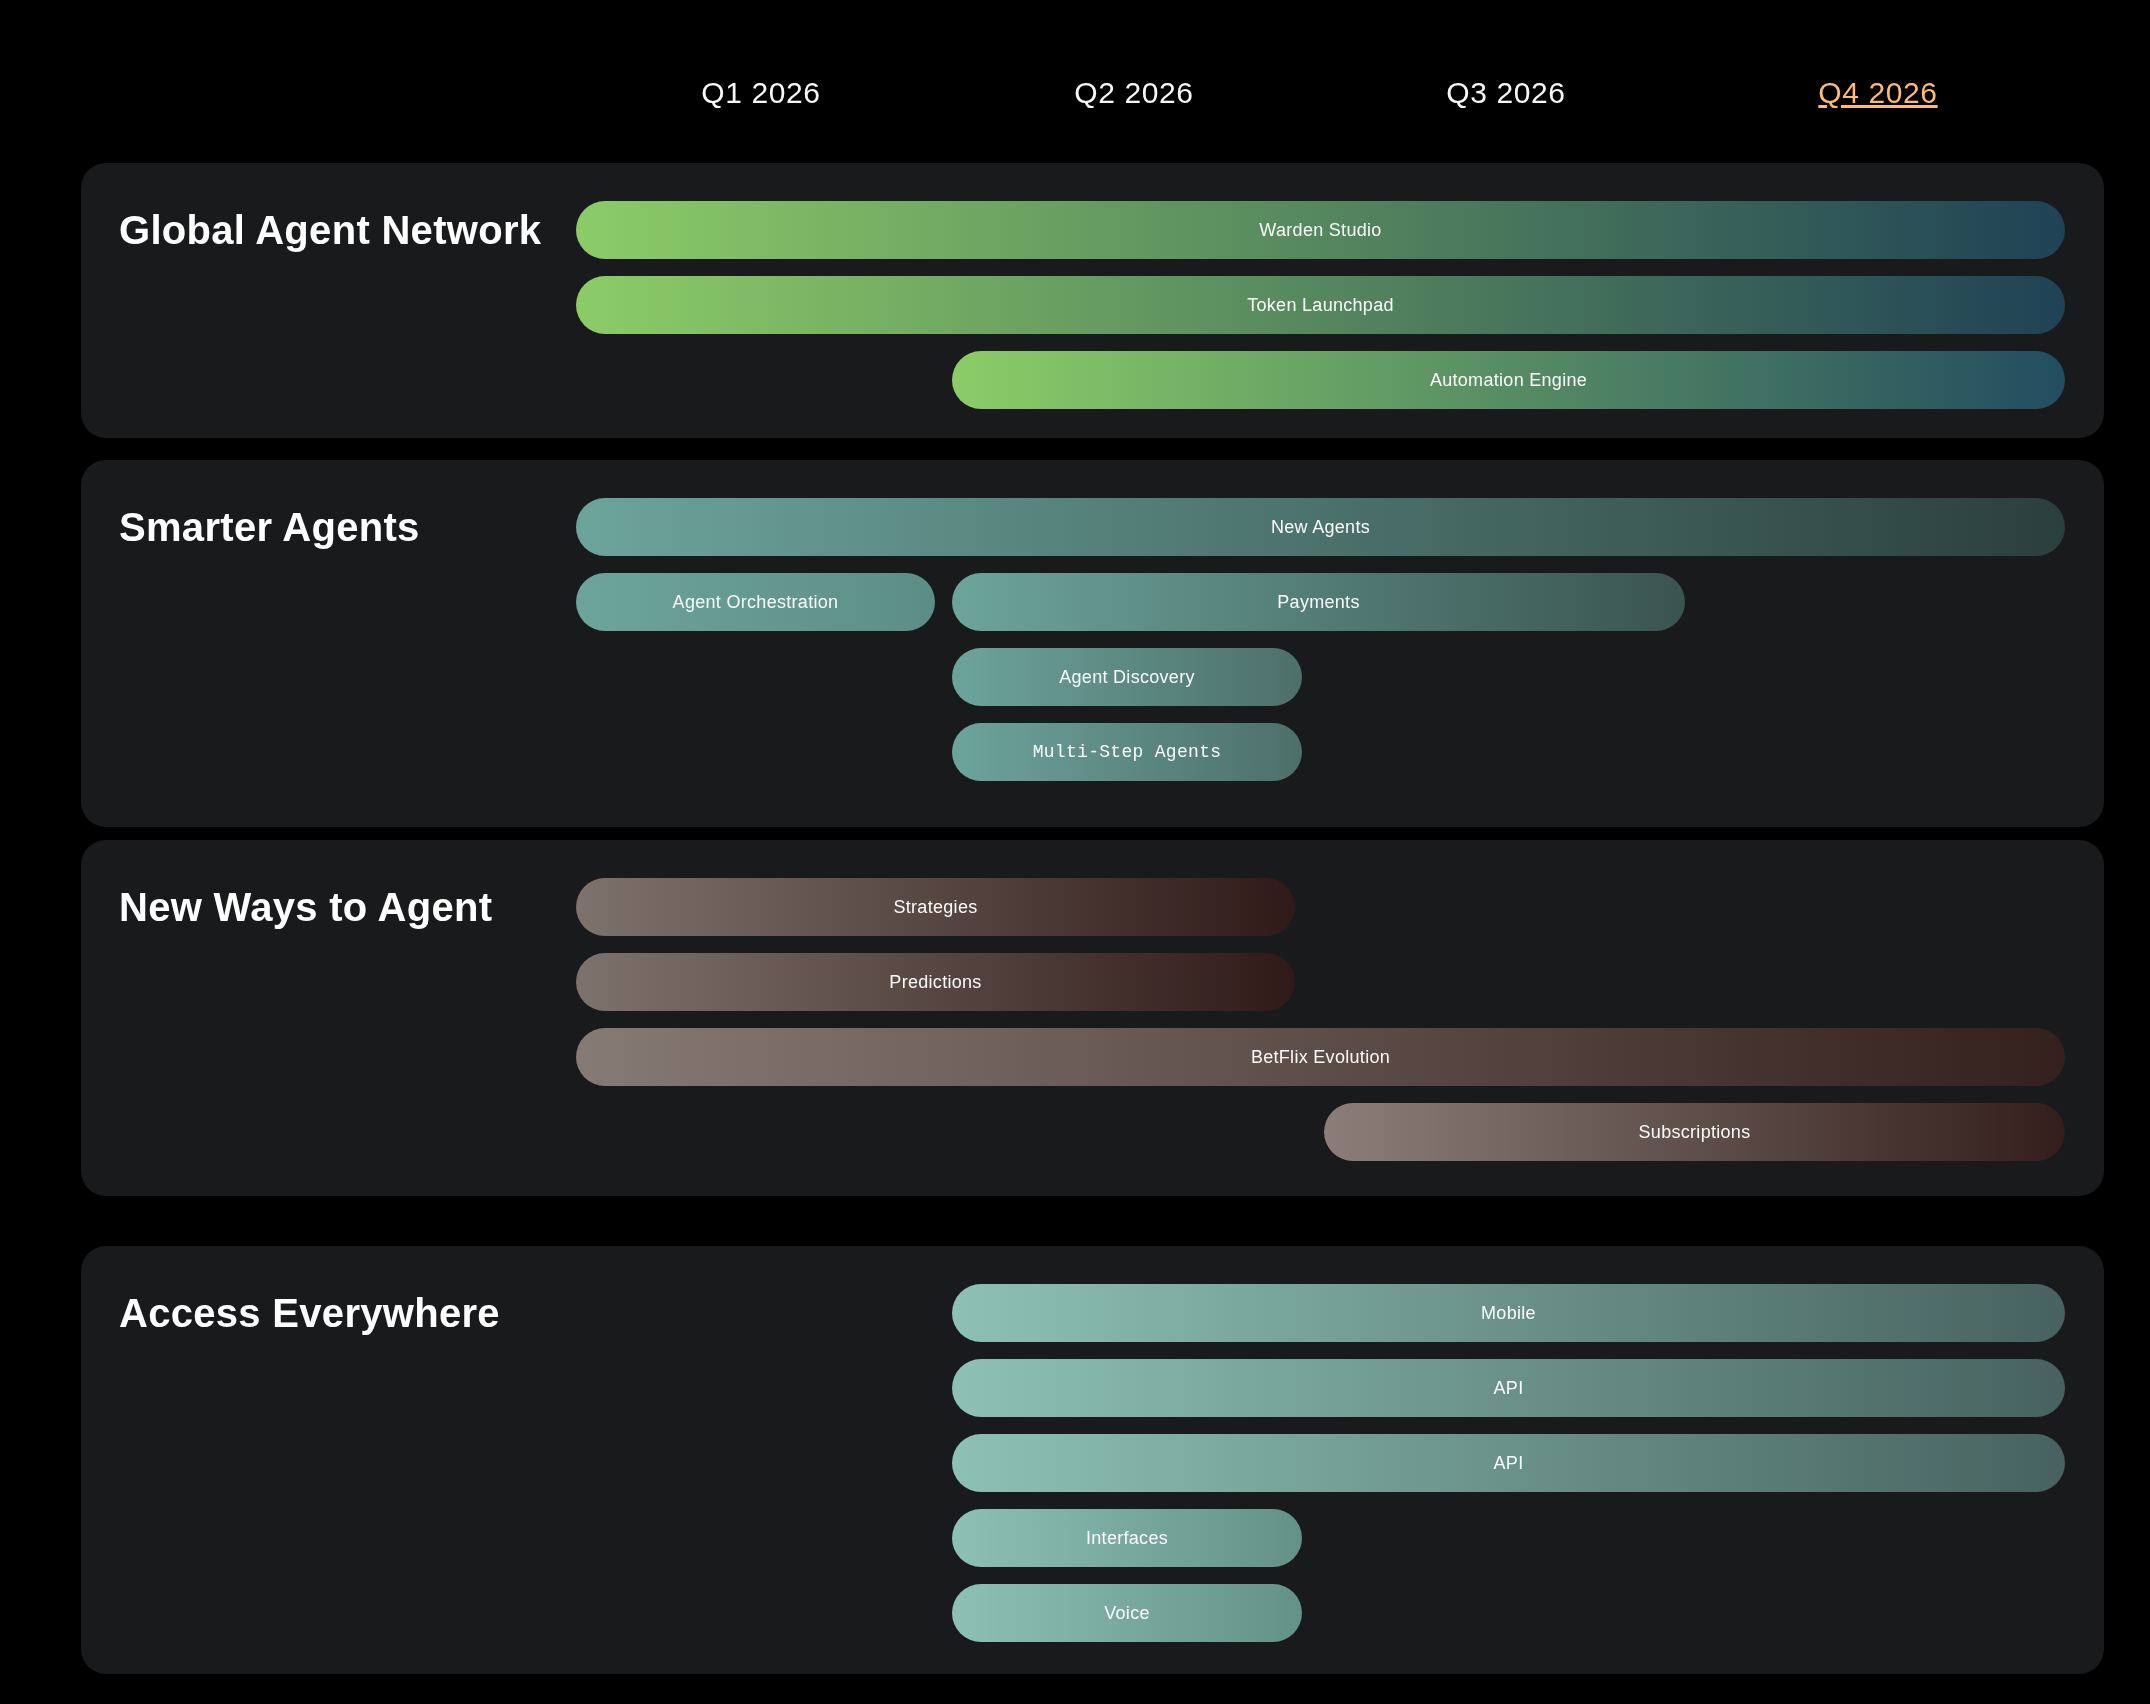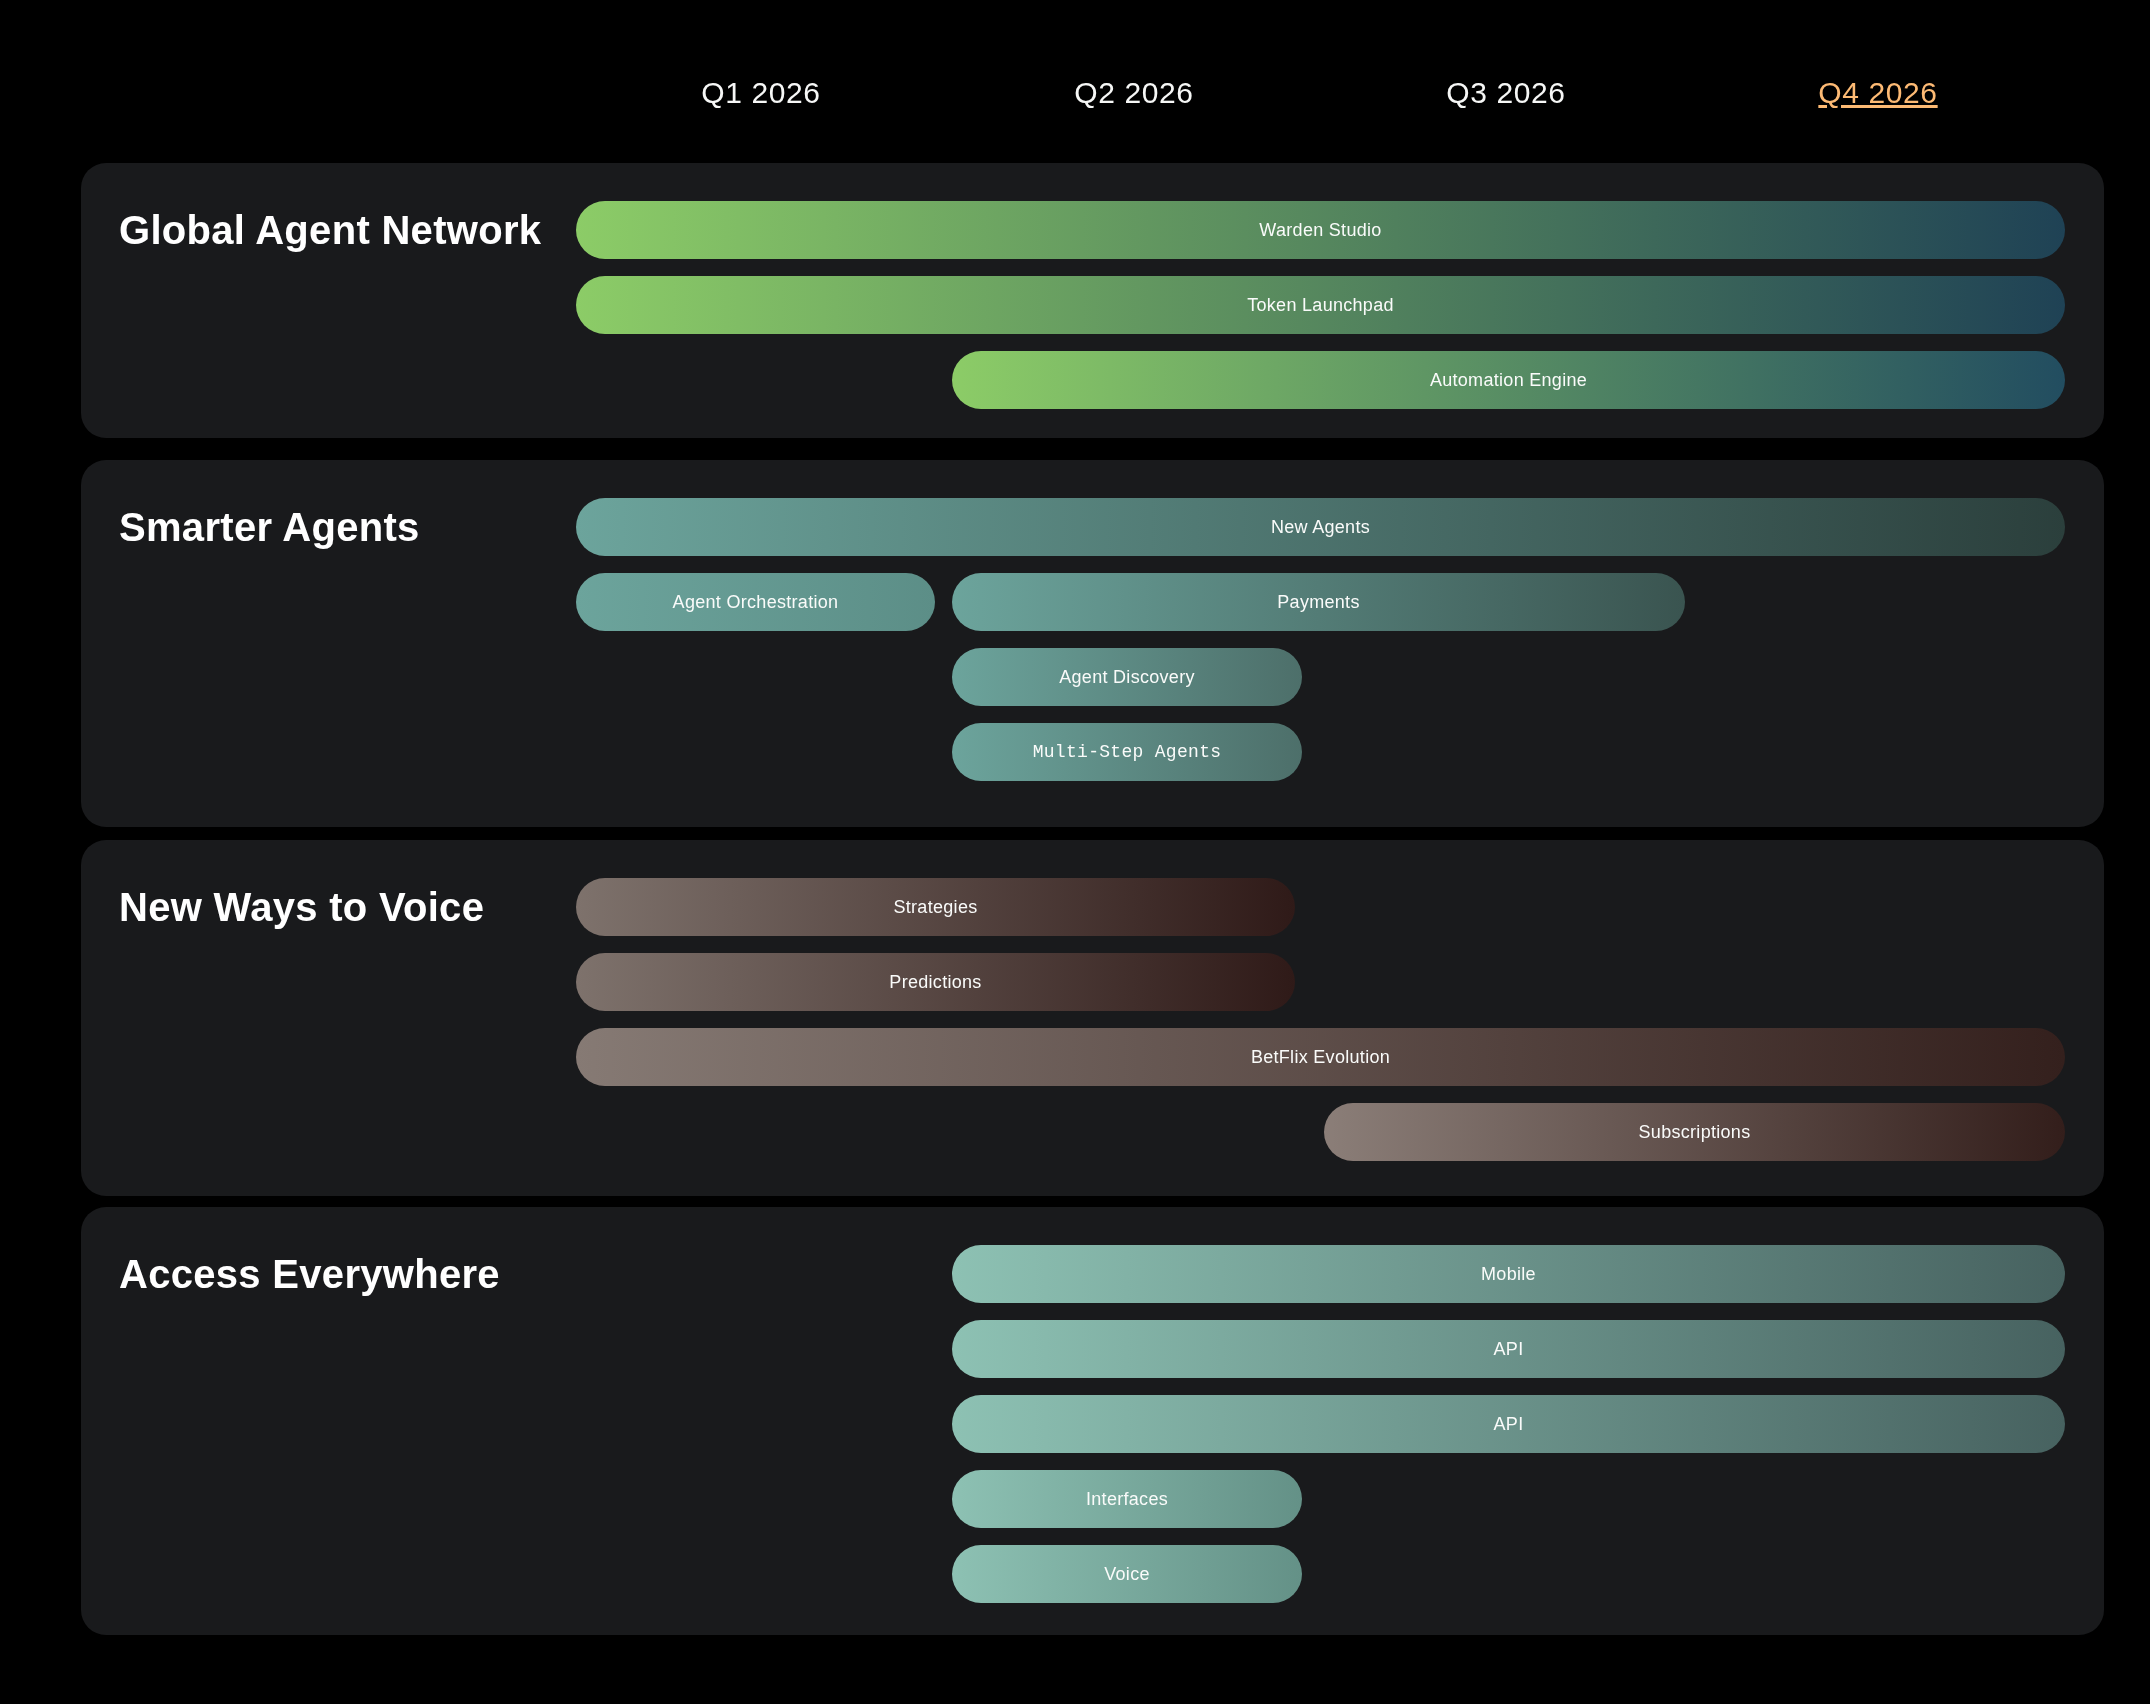--- a/index.html
+++ b/index.html
@@ -71,35 +71,35 @@
           <span style="color: rgb(250, 251, 250);">Payments</span>
         </div>
         <div class="bar" style="left: 871px; top: 188px; width: 350px; background: linear-gradient(90deg, rgb(108, 164, 156), rgb(77, 111, 106));">
           <span style="color: rgb(250, 251, 250);">Agent Discovery</span>
         </div>
         <div class="bar" style="left: 871px; top: 263px; width: 350px; background: linear-gradient(90deg, rgb(108, 164, 156), rgb(77, 111, 106));">
           <span style="color: rgb(250, 251, 250); font-family: Liberation Mono, monospace;">Multi-Step Agents</span>
         </div>
       </section>
       <section class="card" style="left: 81px; top: 840px; width: 2023px; height: 356px; background: rgb(25, 26, 28);">
-        <h2 class="title" style="left: 38px; top: 38px; color: rgb(255, 255, 255);">New Ways to Voice</h2>
+        <h2 class="title" style="left: 38px; top: 38px; color: rgb(255, 255, 255);">New Ways to Agent</h2>
         <div class="bar" style="left: 495px; top: 38px; width: 719px; background: linear-gradient(90deg, rgb(126, 114, 108), rgb(47, 26, 24));">
           <span style="color: rgb(250, 251, 250);">Strategies</span>
         </div>
         <div class="bar" style="left: 495px; top: 113px; width: 719px; background: linear-gradient(90deg, rgb(126, 114, 108), rgb(47, 26, 24));">
           <span style="color: rgb(250, 251, 250);">Predictions</span>
         </div>
         <div class="bar" style="left: 495px; top: 188px; width: 1489px; background: linear-gradient(90deg, rgb(134, 122, 116), rgb(52, 32, 29));">
           <span style="color: rgb(250, 251, 250);">BetFlix Evolution</span>
         </div>
         <div class="bar" style="left: 1243px; top: 263px; width: 741px; background: linear-gradient(90deg, rgb(139, 126, 120), rgb(51, 30, 27));">
           <span style="color: rgb(250, 251, 250);">Subscriptions</span>
         </div>
       </section>
-      <section class="card" style="left: 81px; top: 1207px; width: 2023px; height: 428px; background: rgb(25, 26, 28);">
+      <section class="card" style="left: 81px; top: 1246px; width: 2023px; height: 428px; background: rgb(25, 26, 28);">
         <h2 class="title" style="left: 38px; top: 38px; color: rgb(255, 255, 255);">Access Everywhere</h2>
         <div class="bar" style="left: 871px; top: 38px; width: 1113px; background: linear-gradient(90deg, rgb(141, 193, 179), rgb(71, 98, 96));">
           <span style="color: rgb(250, 251, 250);">Mobile</span>
         </div>
         <div class="bar" style="left: 871px; top: 113px; width: 1113px; background: linear-gradient(90deg, rgb(141, 193, 179), rgb(71, 98, 96));">
           <span style="color: rgb(250, 251, 250);">API</span>
         </div>
         <div class="bar" style="left: 871px; top: 188px; width: 1113px; background: linear-gradient(90deg, rgb(141, 193, 179), rgb(71, 98, 96));">
           <span style="color: rgb(250, 251, 250);">API</span>
         </div>

